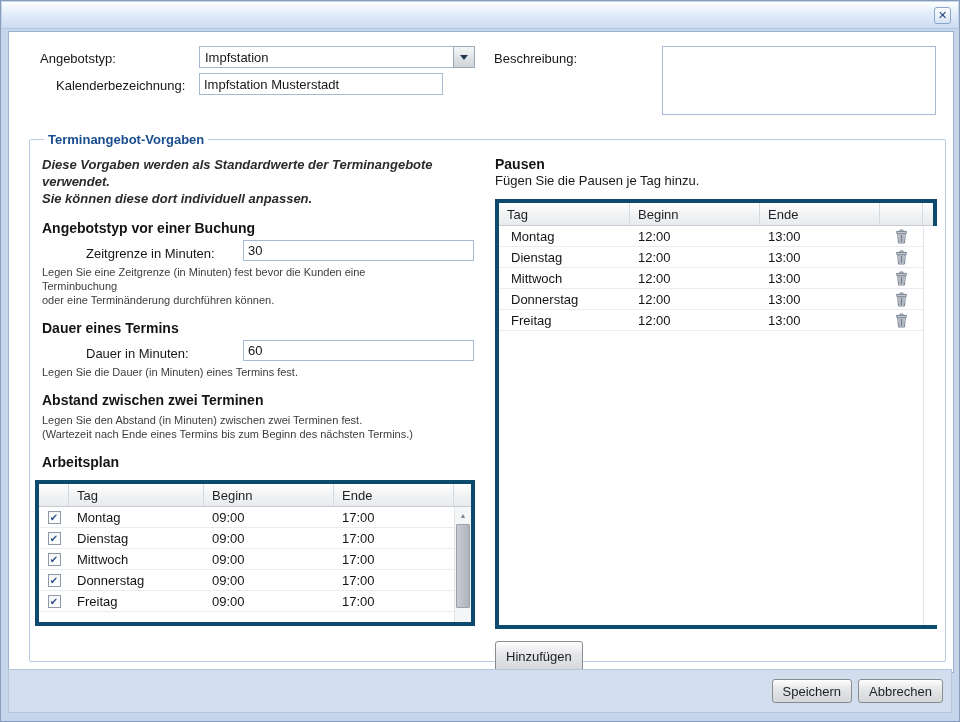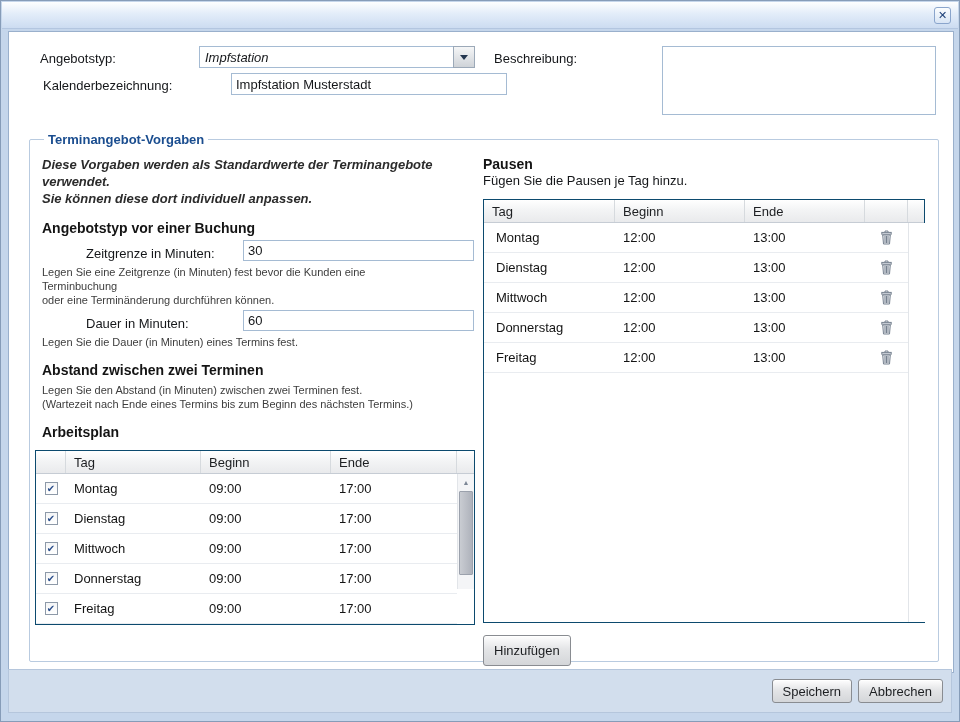--- a/index.html
+++ b/index.html
@@ -28,75 +28,75 @@
     background:#ffffff; border:1px solid #9ab0cc;
   }
 
   
   .form-area { position:relative; height:100px; }
   .flabel { position:absolute; font-size:13px; color:#15171a; }
   .input {
     border:1px solid #a5bbd3; background:#fff; font-size:13px; color:#15171a;
     padding:1px 4px; font-family:inherit;
   }
-  .combo { position:absolute; left:190px; top:14px; display:flex; cursor:default;font-style:italic; }
+  .combo { position:absolute; left:190px; top:14px; display:flex; cursor:default; }
   .combo-text {
     width:254px; height:22px; border:1px solid #a5bbd3; border-right:none;
     background:#fff; font-size:13px; color:#15171a;
     display:flex; align-items:center; padding-left:5px;
   }
   .combo-trigger {
     width:22px; height:22px; border:1px solid #9ca9b8;
     background:linear-gradient(#f5f6f7,#cfd3d8);
     display:flex; align-items:center; justify-content:center; cursor:pointer;
   }
   .arrow-down {
     width:0; height:0;
     border-left:4px solid transparent; border-right:4px solid transparent;
     border-top:5px solid #24364f;
   }
-  .kal-input { position:absolute; left:190px; top:41px; width:276px; height:22px;margin-left:32px; }
+  .kal-input { position:absolute; left:190px; top:41px; width:244px; height:22px; }
   .beschreibung-area {
     position:absolute; left:653px; top:14px; width:274px; height:69px;
     resize:none;
   }
 
   
   fieldset.vorgaben {
     margin:0 14px 0 20px; height:530px;
     border:1px solid #b9cbe0; border-radius:2px;
     padding:0 8px 10px 12px;
   }
   fieldset.vorgaben legend {
     font-size:13px; font-weight:bold; color:#1a4d8f; padding:0 4px; margin-left:2px;
   }
-  .cols { display:flex; height:100%; }
+  .cols { display:flex; height:100%;gap:12px; }
   .col-left { width:432px; flex:none; }
   .col-right { flex:1; padding-left:9px; }
 
   .intro { font-size:13px; font-weight:bold; font-style:italic; color:#2b2b2b;
            margin-top:9px; max-width:414px; line-height:17px; }
   .section-h { font-size:14px; font-weight:bold; color:#141414; margin-top:13px; line-height:17px; }
   .field-row { display:flex; align-items:flex-end; margin-top:3px;margin-left:44px; }
   .field-label { width:157px; font-size:13px; color:#15171a; flex:none; }
   .minute-input { width:274px; height:21px; }
   .help { font-size:11px; color:#3d3d3d; line-height:14px; margin-top:4px; }
   .desc { font-size:13px; color:#15171a; line-height:16px; max-width:436px; }
 
   
-  .grid { background:#fff; border:1px solid #0c4a6e; margin-top:9px; }
+  .grid { background:#fff; border:4px solid #0c4a6e; margin-top:9px; }
   .grid-header { display:flex; height:23px;
     background:linear-gradient(#ffffff,#f3f4f5 45%,#e9eaec);
     border-bottom:1px solid #c6ccd4; }
   .gh-cell { border-right:1px solid #d6dade; display:flex; align-items:center;
     padding-left:8px; font-size:13px; color:#1d1f22; height:100%; }
   .gh-cell:last-child { border-right:none; }
   .grid-bodywrap { display:flex; }
   .rows-area { flex:1; }
-  .g-row { display:flex; height:30px; border-bottom:1px solid #e9ecf0;
+  .g-row { display:flex; height:21px; border-bottom:1px solid #e9ecf0;
     align-items:center; font-size:13px; color:#141414; }
   .g-cell { padding-left:8px; display:flex; align-items:center; height:100%; }
 
   
   .wc0 { width:30px; flex:none; padding-left:0; justify-content:center; }
   .wc1 { width:135px; flex:none; }
   .wc2 { width:130px; flex:none; }
   .wc3 { flex:1; }
   .wc4 { width:17px; flex:none; padding-left:0; }
 
@@ -159,21 +159,21 @@
 
     <div class="form-area">
       <span class="flabel" style="left:31px;top:19px">Angebotstyp:</span>
       <div class="combo">
         <div class="combo-text">Impfstation</div>
         <div class="combo-trigger">
           <span class="arrow-down"></span>
         </div>
       </div>
 
-      <span class="flabel" style="left:34px;top:46px">Kalenderbezeichnung:</span>
+      <span class="flabel" style="left:47px;top:46px">Kalenderbezeichnung:</span>
       <input class="input kal-input" type="text" value="Impfstation Musterstadt" style="">
 
       <span class="flabel" style="left:485px;top:19px">Beschreibung:</span>
       <textarea class="input beschreibung-area" style=""></textarea>
     </div>
 
     <fieldset class="vorgaben">
       <legend>Terminangebot-Vorgaben</legend>
       <div class="cols">
 
@@ -187,20 +187,21 @@
           <div class="field-row">
             <span class="field-label">Zeitgrenze in Minuten:</span>
             <input class="input minute-input" type="text" value="30" style="">
           </div>
           <div class="help">
             <div>Legen Sie eine Zeitgrenze (in Minuten) fest bevor die Kunden eine</div>
             <div>Terminbuchung</div>
             <div>oder eine Terminänderung durchführen können.</div>
           </div>
 
+          <div class="section-h">Dauer eines Termins</div>
           <div class="field-row">
             <span class="field-label">Dauer in Minuten:</span>
             <input class="input minute-input" type="text" value="60" style="">
           </div>
           <div class="help">
             <div>Legen Sie die Dauer (in Minuten) eines Termins fest.</div>
           </div>
 
           <div class="section-h">Abstand zwischen zwei Terminen</div>
           <div class="help">

